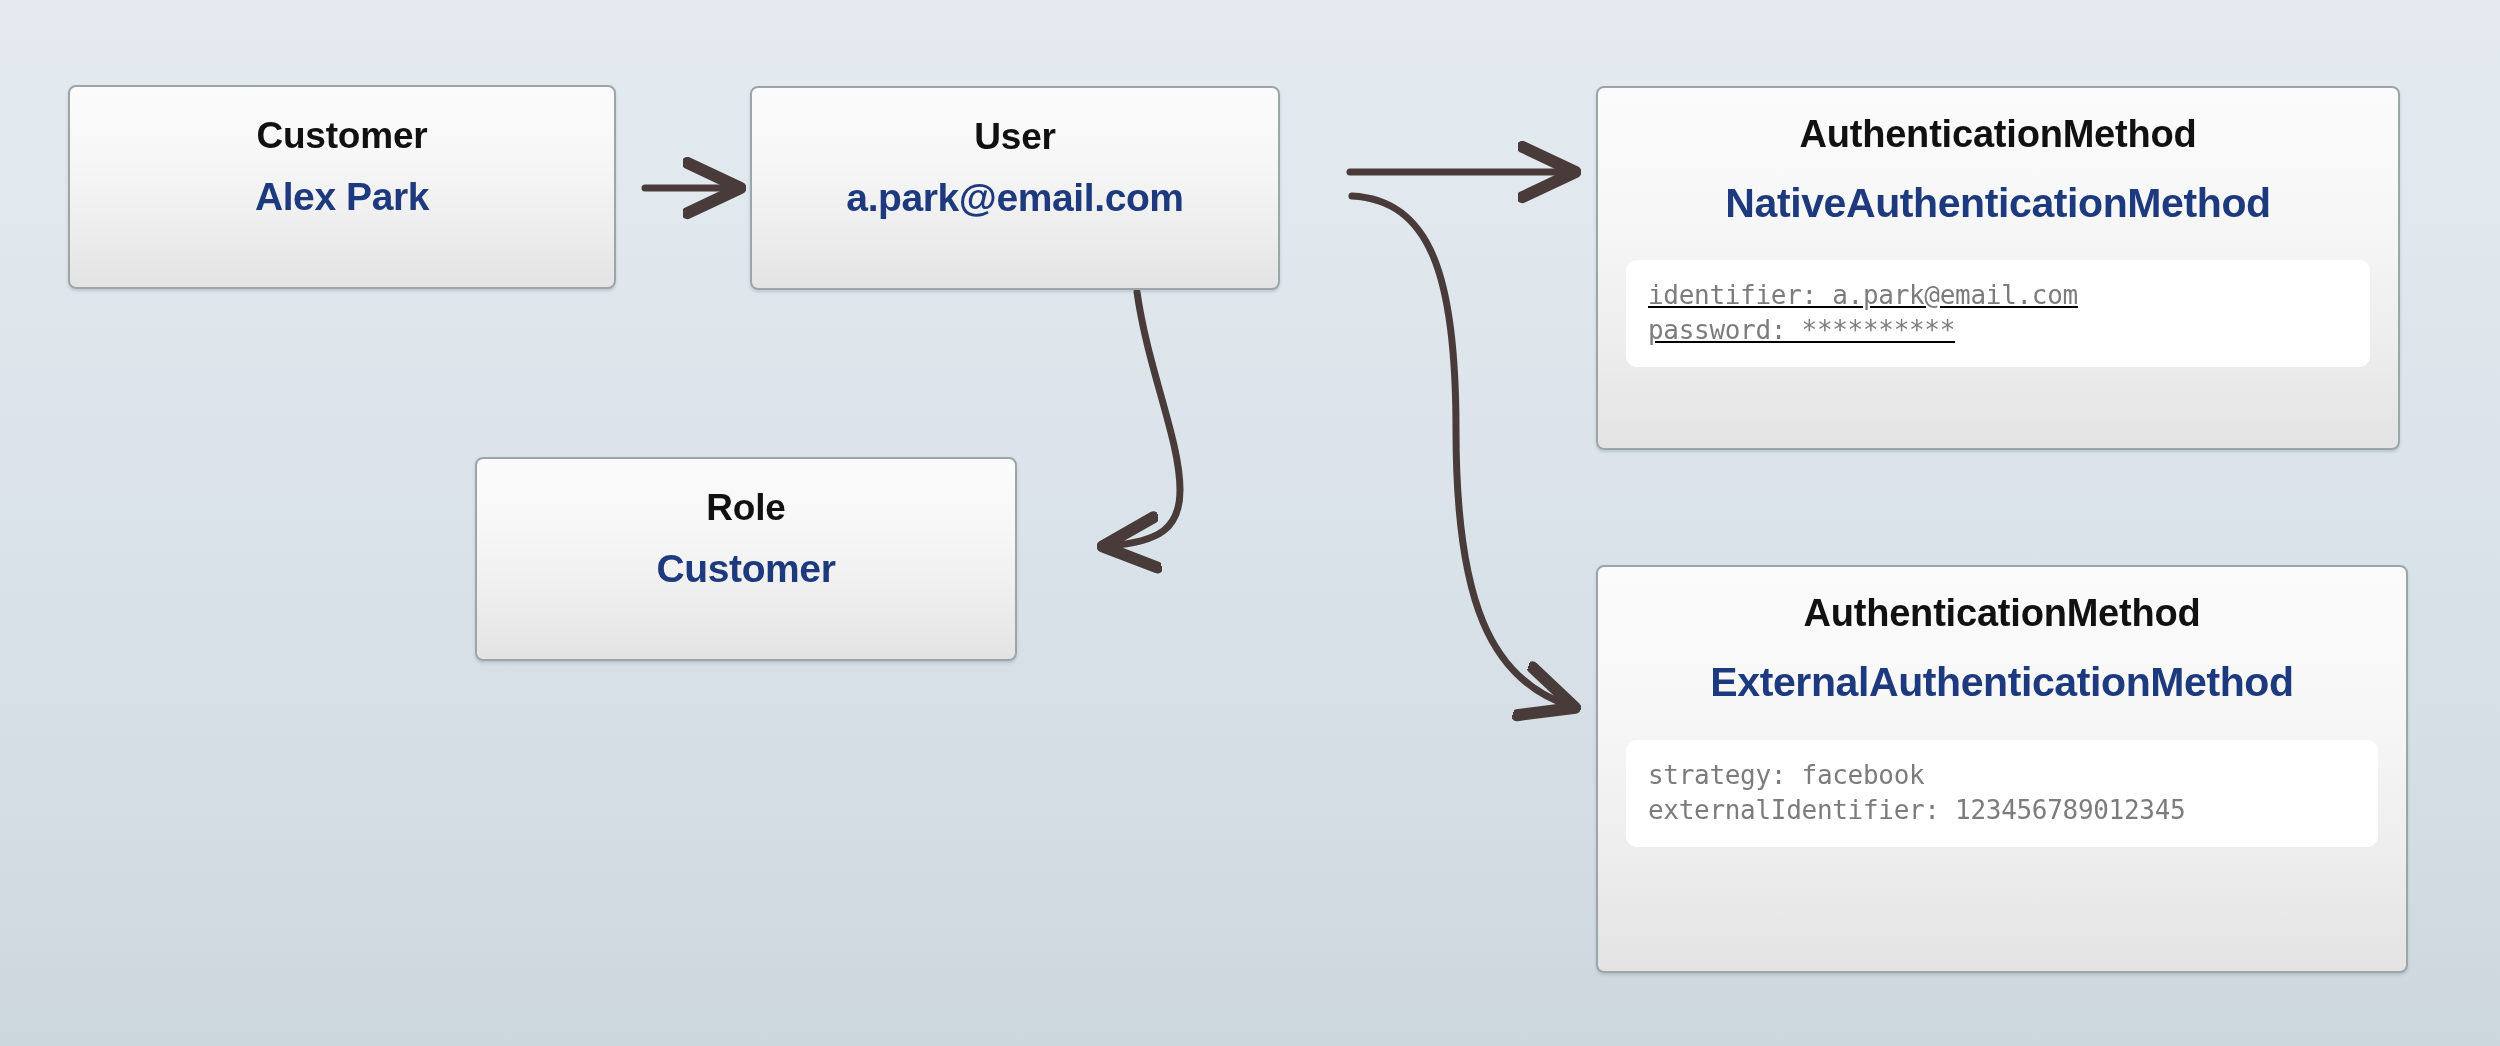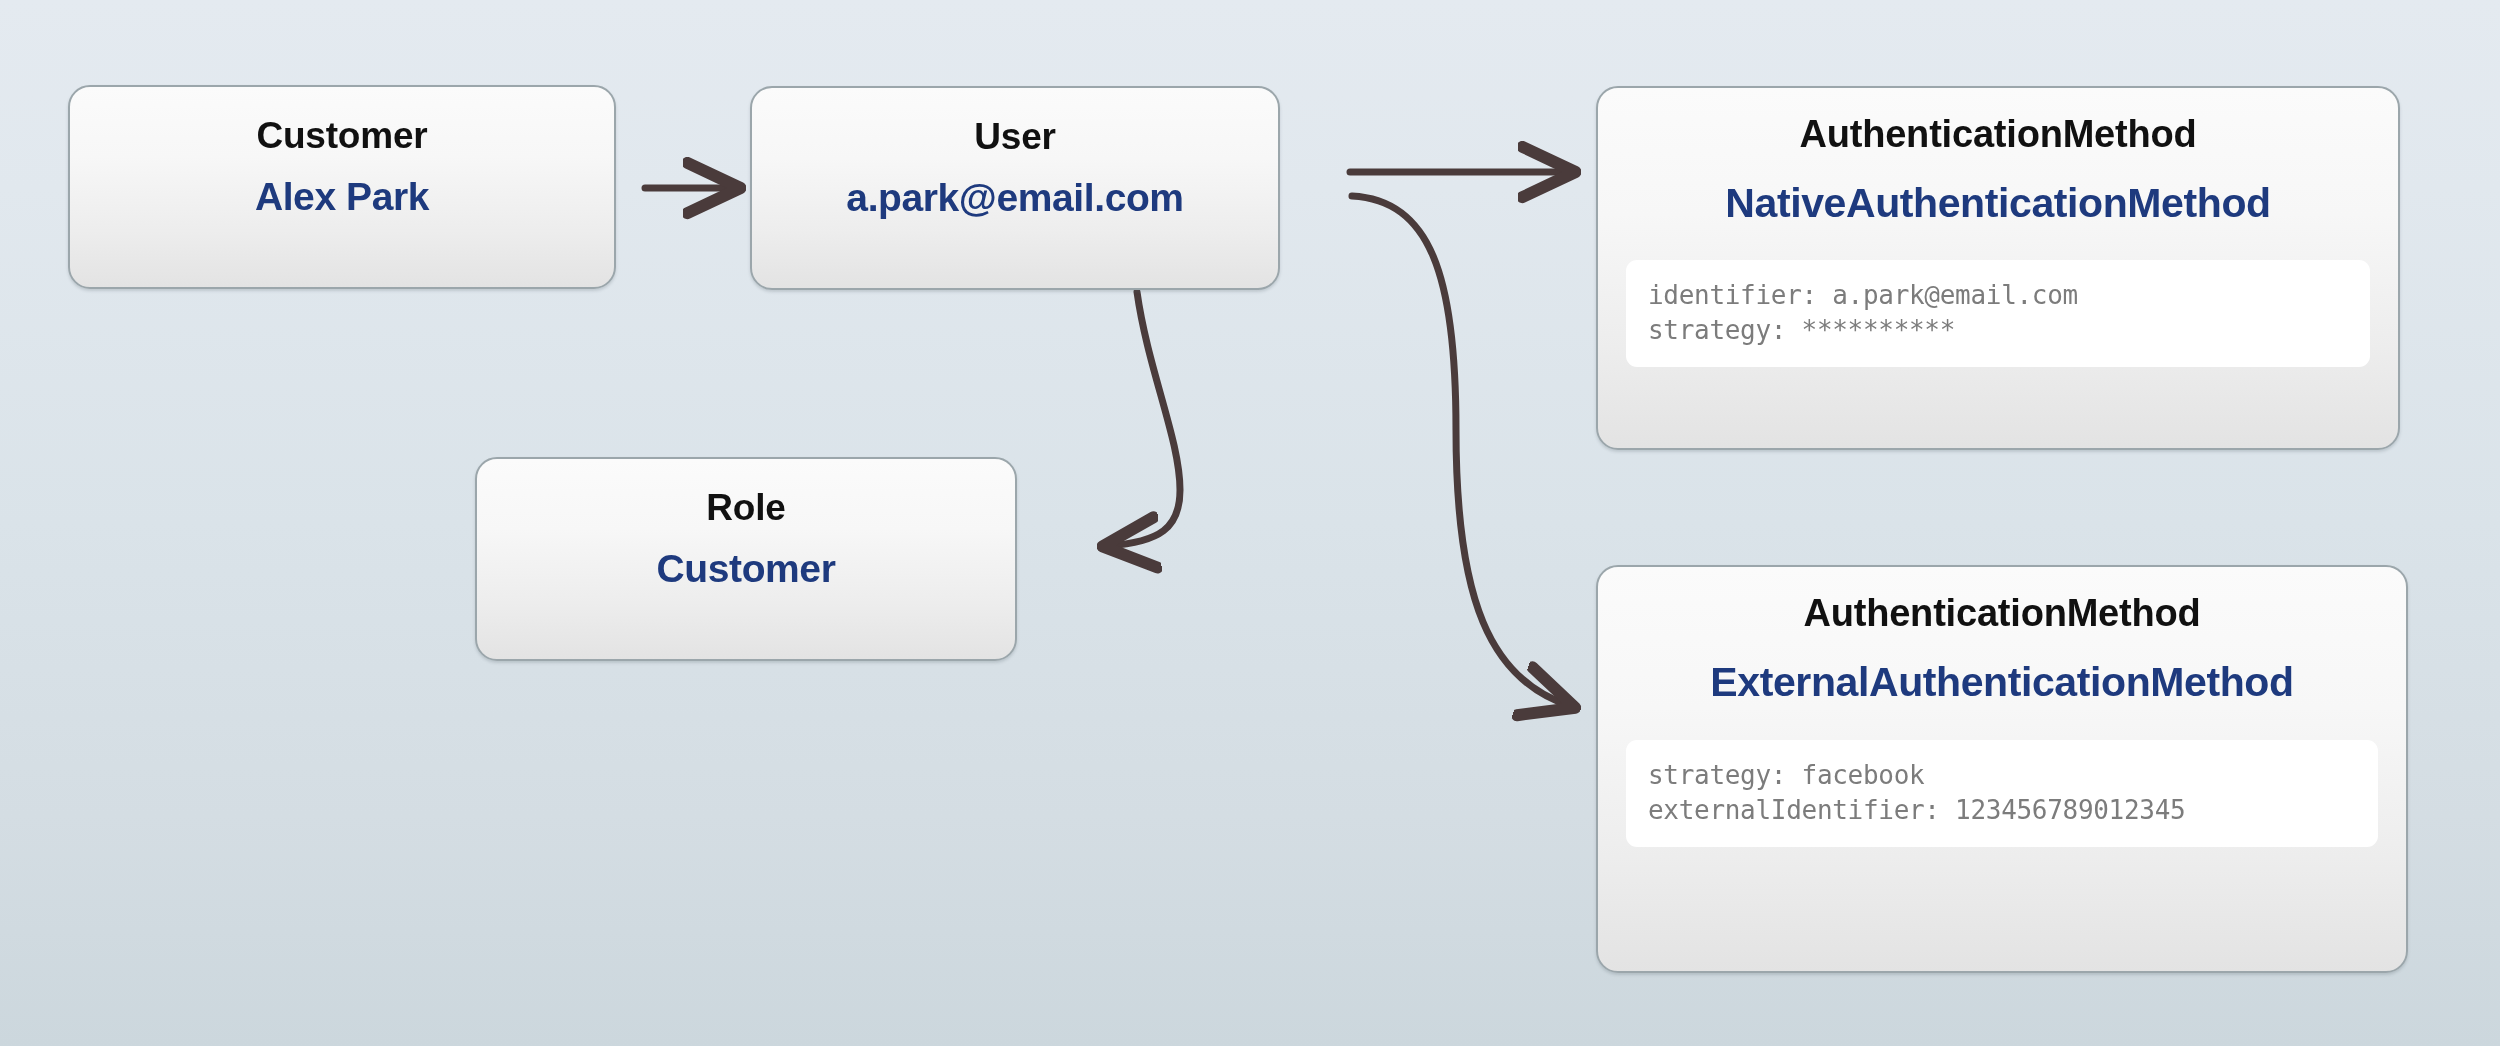--- a/index.html
+++ b/index.html
@@ -25,21 +25,21 @@
     left: 0; top: 0;
     width: 2500px; height: 1046px;
     pointer-events: none;
   }
 
   
   .node {
     position: absolute;
     box-sizing: border-box;
     border: 2px solid #9ba6ab;
-    border-radius: 22px;
+    border-radius: 8px;
     background: linear-gradient(to bottom, #fbfbfb 0%, #f7f7f7 35%, #ededed 72%, #e3e3e3 100%);
     box-shadow: 0 2px 3px rgba(80,95,105,0.22);
     display: flex;
     flex-direction: column;
     align-items: center;
   }
 
   .node-type {
     color: #111111;
     font-weight: bold;
@@ -84,21 +84,21 @@
     letter-spacing: -0.3px;
   }
 
   
   #node-customer { left: 68px;   top: 85px;  width: 548px; height: 204px; }
   #node-user     { left: 750px;  top: 86px;  width: 530px; height: 204px; }
   #node-role     { left: 475px;  top: 457px; width: 542px; height: 204px; }
   #node-auth-native   { left: 1596px; top: 86px;  width: 804px; height: 364px; }
   #node-auth-external { left: 1596px; top: 565px; width: 812px; height: 408px; }
 
-  #node-auth-native .detail-box   { margin-top: 36px; }
+  #node-auth-native .detail-box   { margin-top: 36px; text-decoration: underline; }
   #node-auth-external .detail-box { margin-top: 37px; }
 </style>
 </head>
 <body>
 
 <div id="stage">
 
   <svg id="edges" viewBox="0 0 2500 1046" width="2500" height="1046" xmlns="http://www.w3.org/2000/svg">
     <defs>
       <marker id="arrowhead" markerWidth="9" markerHeight="9" refX="7.4" refY="4.5" orient="auto" markerUnits="strokeWidth">
@@ -136,21 +136,21 @@
   <div class="node simple" id="node-role">
     <div class="node-type">Role</div>
     <div class="node-name">Customer</div>
   </div>
 
   <div class="node auth" id="node-auth-native">
     <div class="node-type">AuthenticationMethod</div>
     <div class="node-name">NativeAuthenticationMethod</div>
     <div class="detail-box">
       <div class="detail-line">identifier: a.park@email.com</div>
-      <div class="detail-line">strategy: **********</div>
+      <div class="detail-line">password: **********</div>
     </div>
   </div>
 
   <div class="node auth" id="node-auth-external">
     <div class="node-type">AuthenticationMethod</div>
     <div class="node-name">ExternalAuthenticationMethod</div>
     <div class="detail-box">
       <div class="detail-line">strategy: facebook</div>
       <div class="detail-line">externalIdentifier: 123456789012345</div>
     </div>

